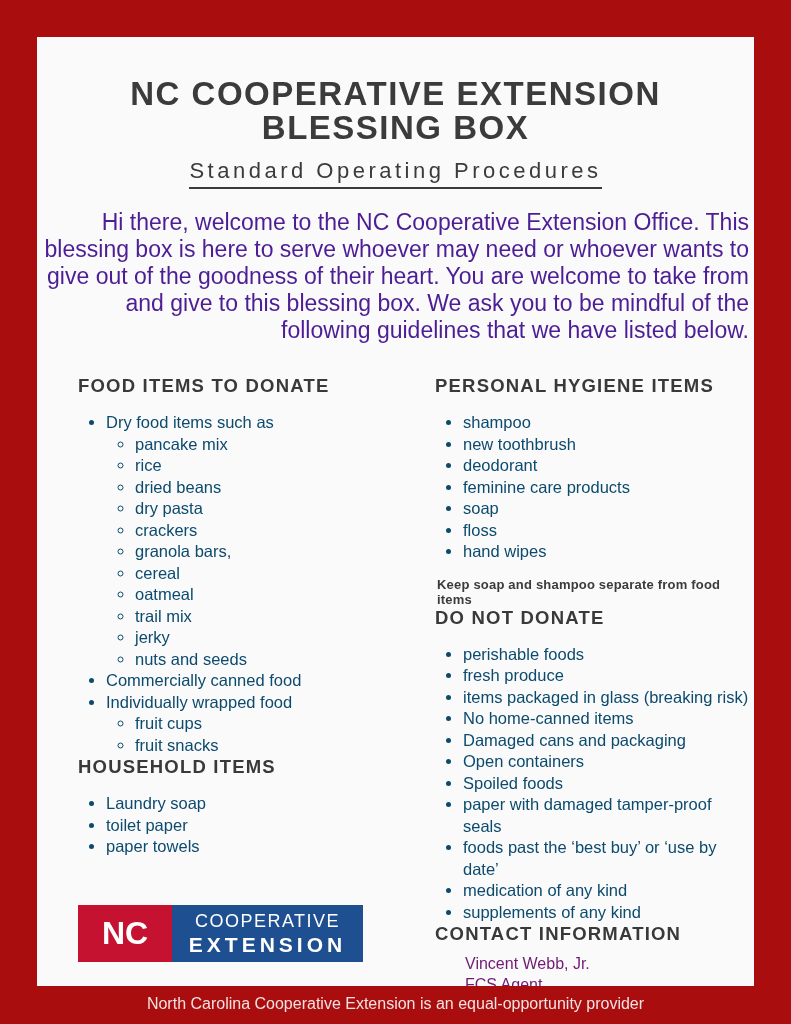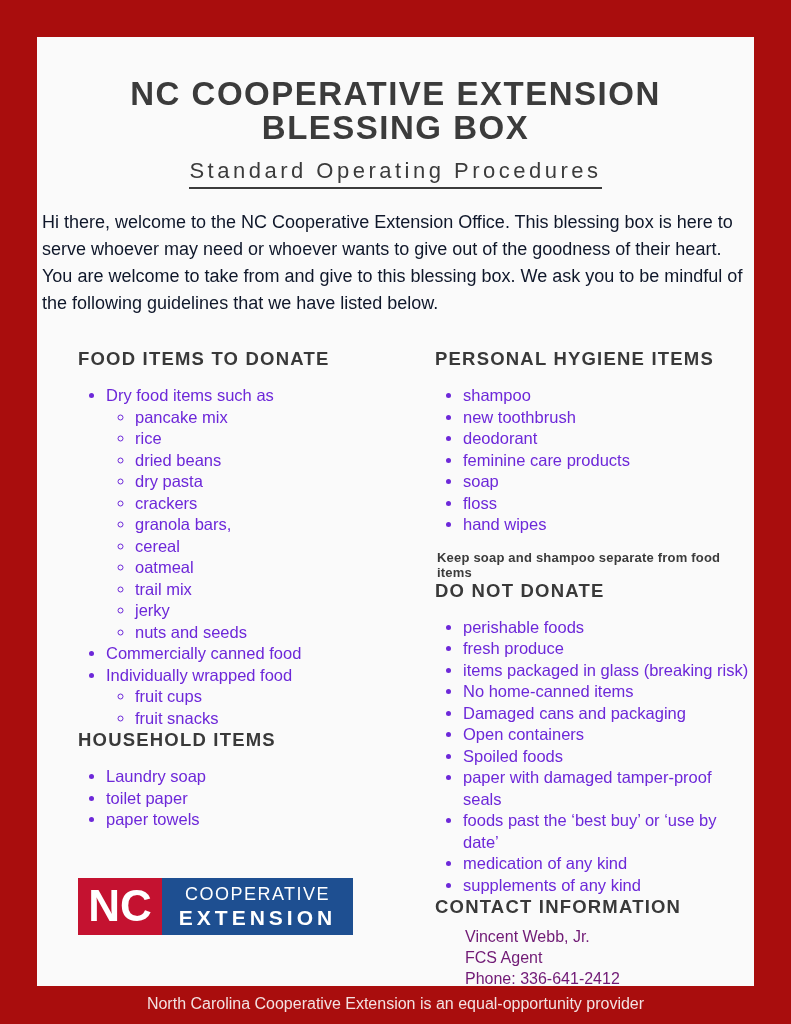--- a/index.html
+++ b/index.html
@@ -26,37 +26,37 @@
     letter-spacing:1.5px; color:#3B3B3B;
   }
   .subtitle-wrap { text-align:center; margin-top:13px; }
   .subtitle {
     display:inline-block;
     font-size:22px; letter-spacing:3.5px; color:#3B3B3B;
     border-bottom:2px solid #3B3B3B; padding-bottom:3px;
   }
   .intro {
     margin:20px auto 0; width:707px;
-    text-align:left;
-    font-size:18px; line-height:27px; color:#0f172a;
+    text-align:right;
+    font-size:23px; line-height:27px; color:#4c1d95;
   }
   
   .columns {
     display:flex; margin-top:31px; padding:0 0 0 41px;
     flex:0 0 auto;
   }
   .col-left { width:357px; flex:0 0 357px; }
   .col-right { flex:1 1 auto; padding-right:2px; }
   h3.sec-heading {
     margin:0; font-size:18.5px; font-weight:bold;
     letter-spacing:1.2px; color:#393939;
   }
   ul.blist {
     margin:15px 0 0; padding-left:28px;
-    color:#6d28d9; font-size:16.5px;
+    color:#0c4a6e; font-size:16.5px;
   }
   ul.blist > li { line-height:21.5px; }
   ul.sublist {
     margin:0; padding-left:29px;
     list-style-type:circle;
   }
   ul.sublist > li { line-height:21.5px; }
   .hh-heading { margin-top:29px; }
   .note {
     margin:14px 0 0 2px;
@@ -69,23 +69,23 @@
     list-style:none; margin:8px 0 0; padding-left:30px;
     font-size:16px; color:#701a75;
   }
   ul.contact > li { line-height:21px; }
   
   .logo {
     margin:47px 0 0; width:285px; height:57px;
     display:flex;
   }
   .logo-nc {
-    width:84px; height:57px;
+    width:94px; height:57px;
     display:flex; align-items:center; justify-content:center;
-    color:#FFFFFF; font-weight:bold; font-size:44px; letter-spacing:0;
+    color:#FFFFFF; font-weight:bold; font-size:32px; letter-spacing:0;
   }
   .logo-right {
     width:191px; height:57px;
     display:flex; flex-direction:column; align-items:center; justify-content:center;
     color:#FFFFFF;
   }
   .logo-line1 { font-size:18px; letter-spacing:1.5px; font-weight:normal; line-height:24px; }
   .logo-line2 { font-size:21px; letter-spacing:4px; font-weight:bold; line-height:24px; }
   
   .footer {

